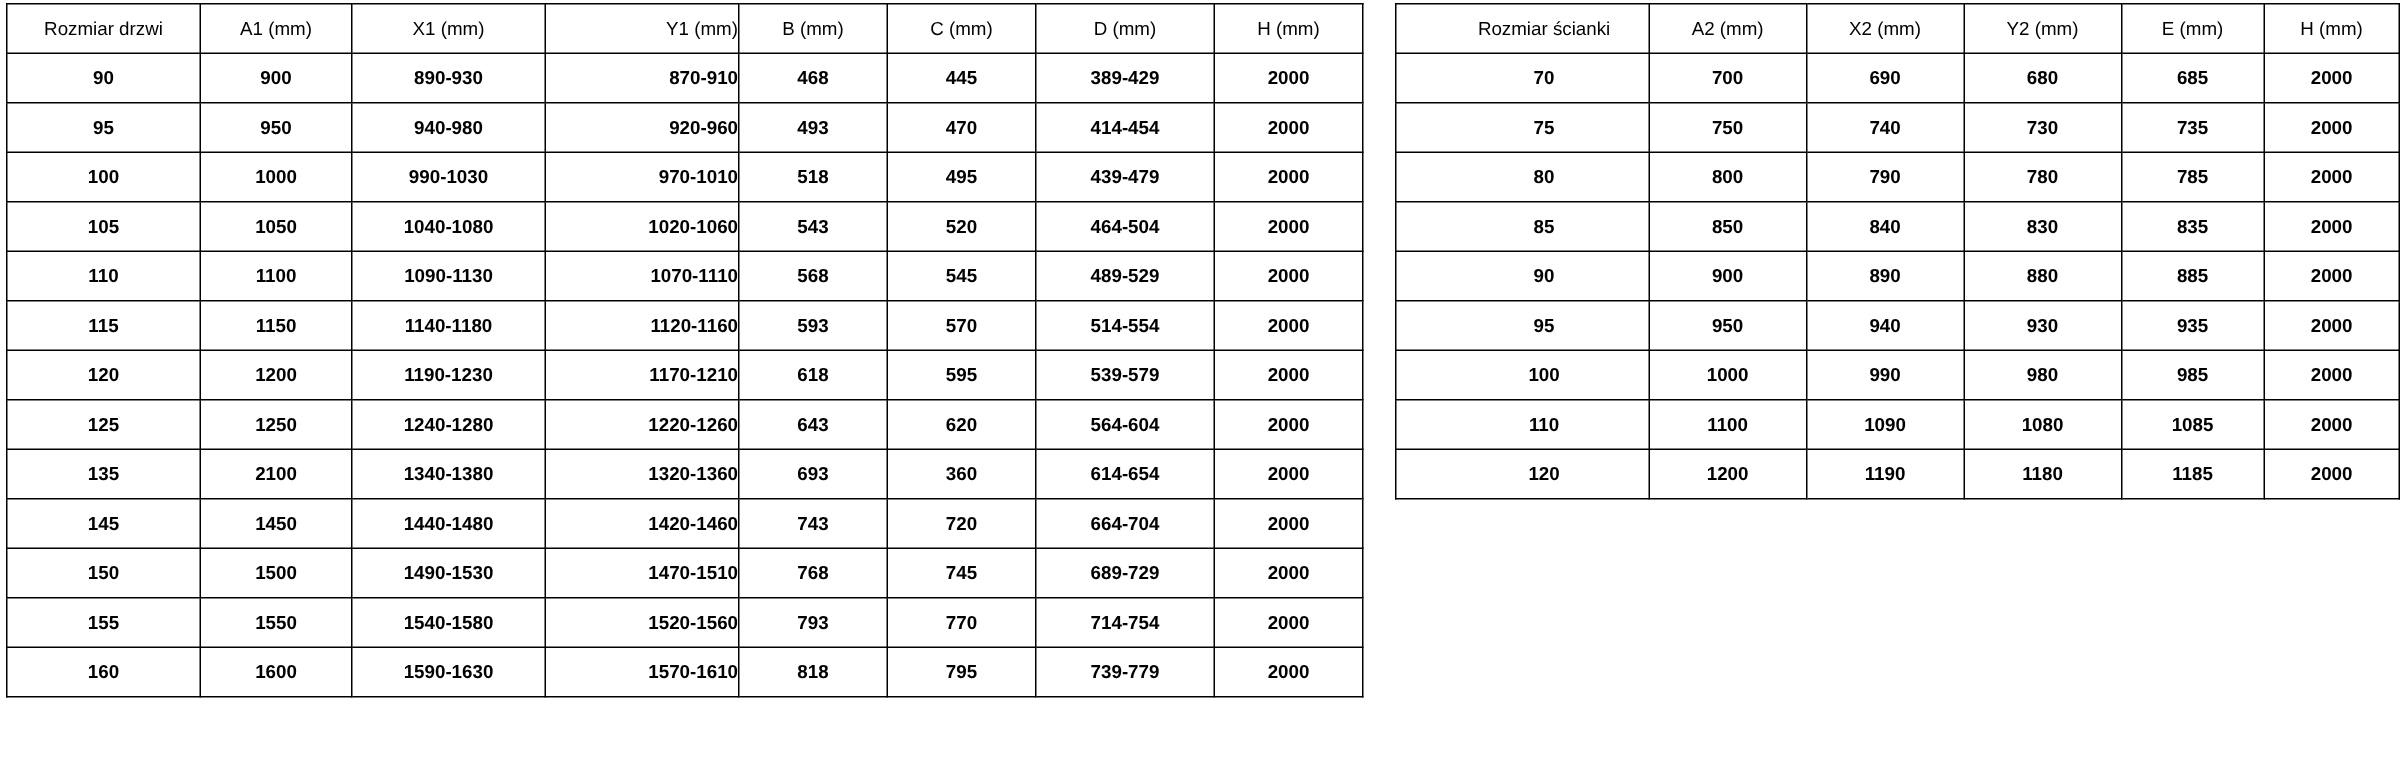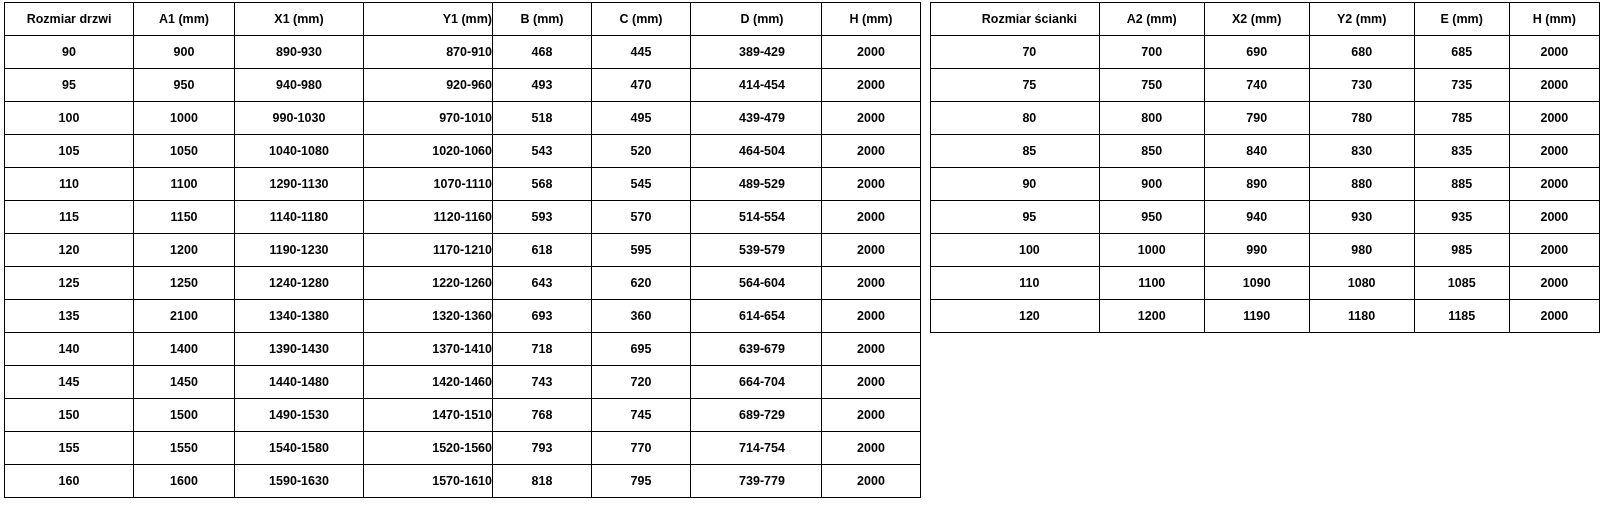--- a/index.html
+++ b/index.html
@@ -32,37 +32,37 @@
   }
   table td, table th {
     border: 1px solid #000000;
     text-align: center;
     vertical-align: middle;
     font-size: 12.5px;
     color: #000000;
     padding: 0;
   }
   table th {
-    font-weight: bold;
+    font-weight: normal;
     height: 32px;
     border-radius: 12px;
   }
   table td {
     font-weight: bold;
     height: 32px;
   }
 
   
   #doors-table th:nth-child(1), #doors-table td:nth-child(1) { width: 128px; }
   #doors-table th:nth-child(2), #doors-table td:nth-child(2) { width: 100px; }
   #doors-table th:nth-child(3), #doors-table td:nth-child(3) { width: 128px; }
   #doors-table th:nth-child(4), #doors-table td:nth-child(4) { width: 128px; text-align: right; }
   #doors-table th:nth-child(5), #doors-table td:nth-child(5) { width: 98px; }
   #doors-table th:nth-child(6), #doors-table td:nth-child(6) { width: 98px; }
-  #doors-table th:nth-child(7), #doors-table td:nth-child(7) { width: 118px; padding-left: 12px; }
+  #doors-table th:nth-child(7), #doors-table td:nth-child(7) { width: 118px; }
   #doors-table th:nth-child(8), #doors-table td:nth-child(8) { width: 98px; }
 
   
   #walls-table th:nth-child(1), #walls-table td:nth-child(1) { width: 140px; padding-left: 29px; }
   #walls-table th:nth-child(2), #walls-table td:nth-child(2) { width: 105px; }
   #walls-table th:nth-child(3), #walls-table td:nth-child(3) { width: 105px; }
   #walls-table th:nth-child(4), #walls-table td:nth-child(4) { width: 105px; }
   #walls-table th:nth-child(5), #walls-table td:nth-child(5) { width: 95px; }
   #walls-table th:nth-child(6), #walls-table td:nth-child(6) { width: 90px; }
 </style>
@@ -122,21 +122,21 @@
             <td>1040-1080</td>
             <td>1020-1060</td>
             <td>543</td>
             <td>520</td>
             <td>464-504</td>
             <td>2000</td>
           </tr>
           <tr>
             <td>110</td>
             <td>1100</td>
-            <td>1290-1130</td>
+            <td>1090-1130</td>
             <td>1070-1110</td>
             <td>568</td>
             <td>545</td>
             <td>489-529</td>
             <td>2000</td>
           </tr>
           <tr>
             <td>115</td>
             <td>1150</td>
             <td>1140-1180</td>
@@ -167,30 +167,20 @@
             <td>2000</td>
           </tr>
           <tr>
             <td>135</td>
             <td>2100</td>
             <td>1340-1380</td>
             <td>1320-1360</td>
             <td>693</td>
             <td>360</td>
             <td>614-654</td>
-            <td>2000</td>
-          </tr>
-          <tr>
-            <td>140</td>
-            <td>1400</td>
-            <td>1390-1430</td>
-            <td>1370-1410</td>
-            <td>718</td>
-            <td>695</td>
-            <td>639-679</td>
             <td>2000</td>
           </tr>
           <tr>
             <td>145</td>
             <td>1450</td>
             <td>1440-1480</td>
             <td>1420-1460</td>
             <td>743</td>
             <td>720</td>
             <td>664-704</td>

